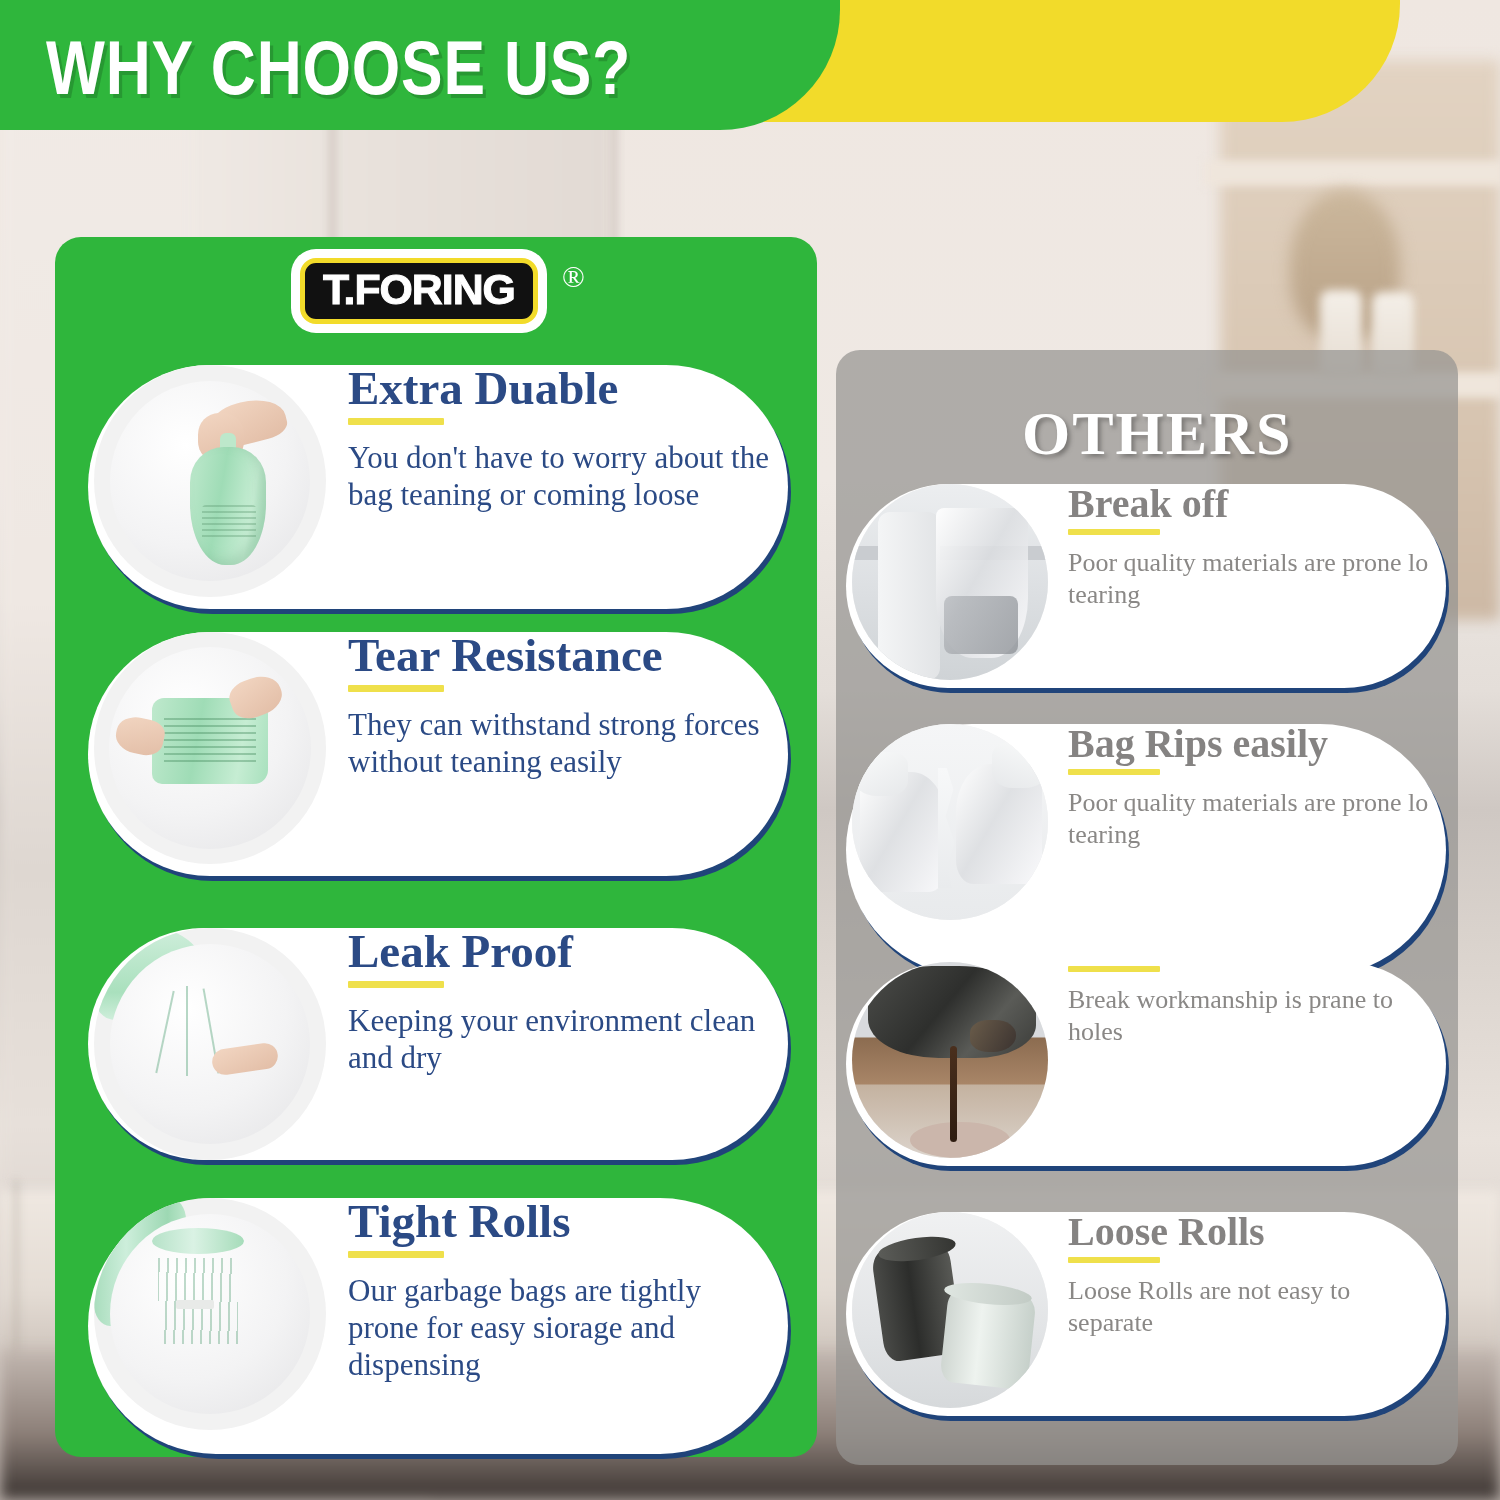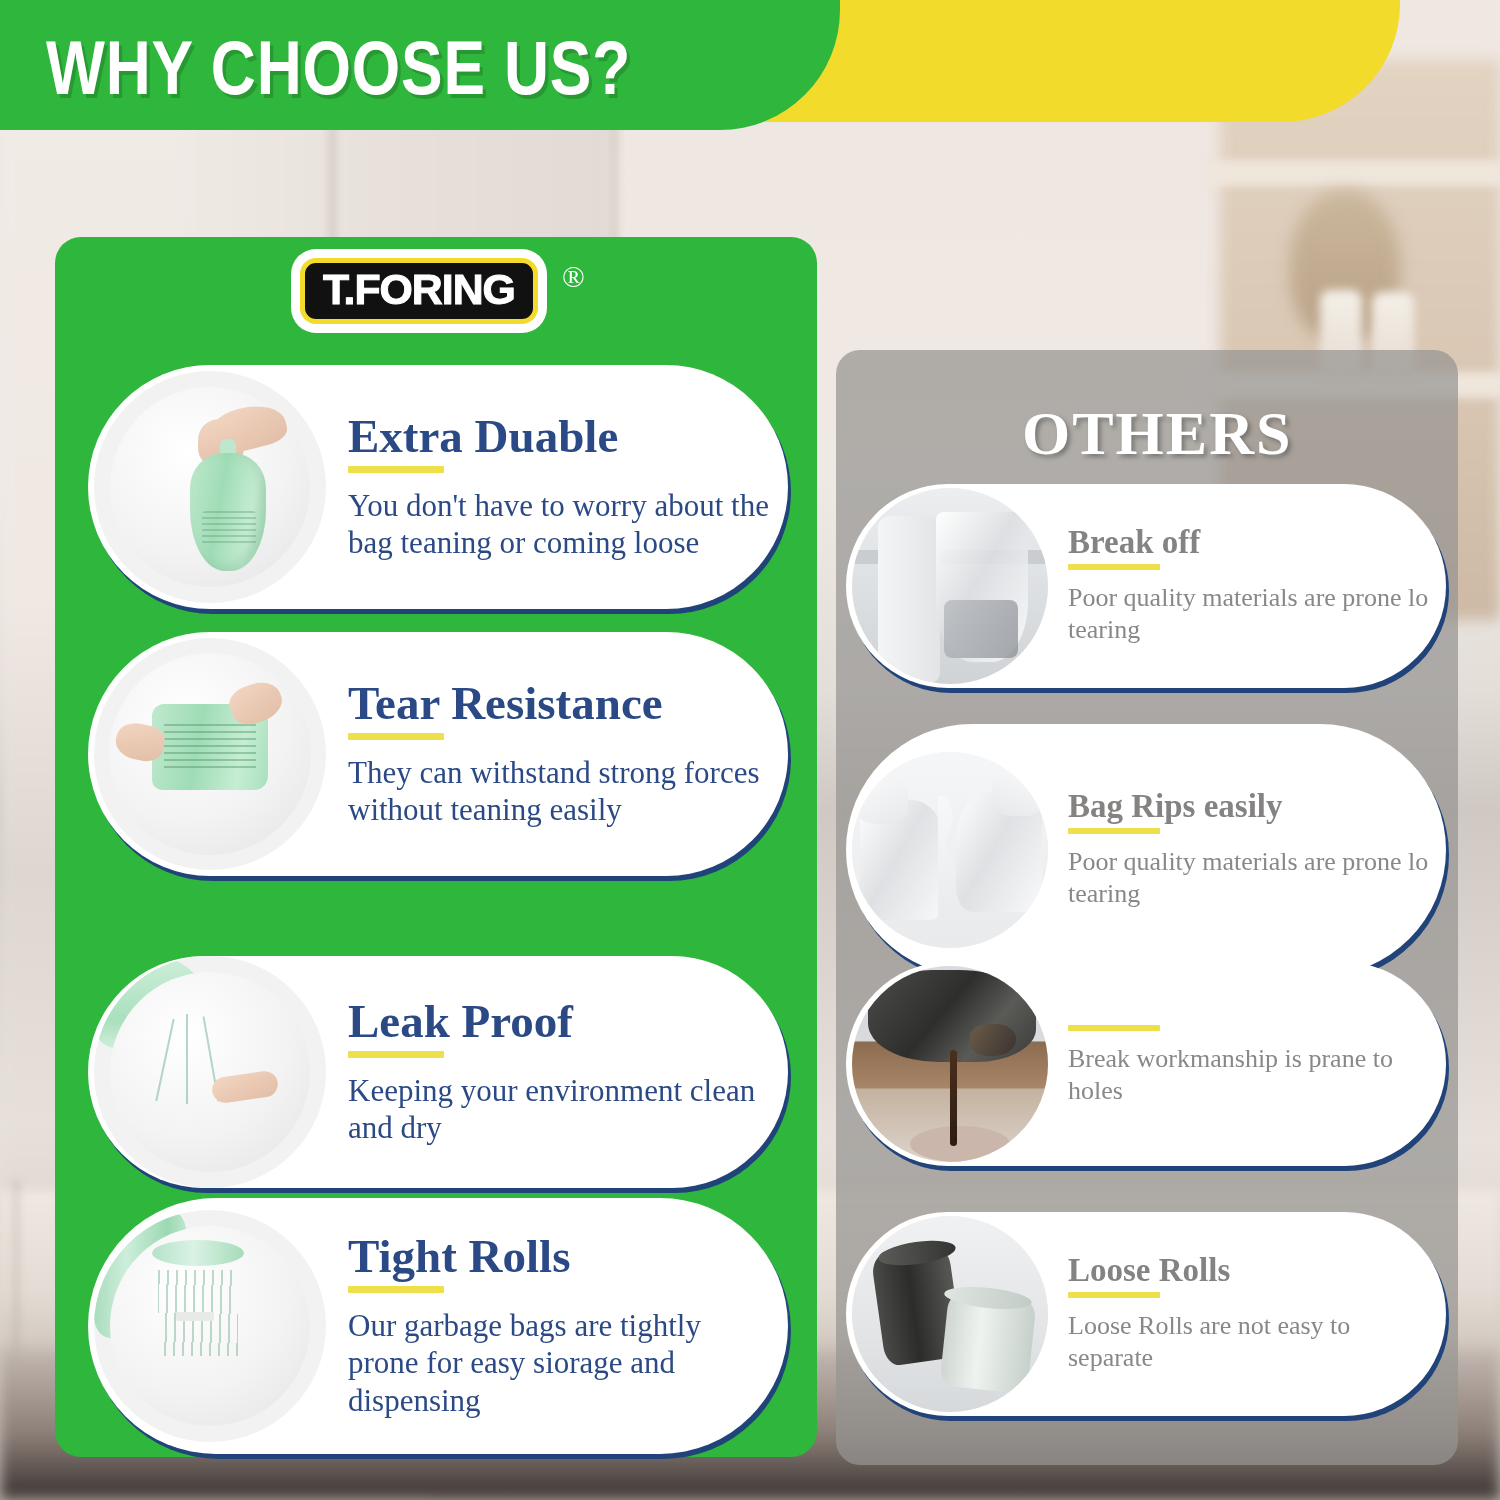--- a/index.html
+++ b/index.html
@@ -151,21 +151,21 @@
     text-shadow:3px 3px 4px rgba(80,78,76,.55);
     white-space:nowrap;
   }
 
   
   .card {
     position:absolute;
     background:#ffffff;
     border-radius:999px;
     box-shadow:3px 5px 0 0 #20447A;
-    display:flex; align-items:center;
+    display:flex; align-items:flex-start;
   }
   .card-l { left:88px; width:700px; }
   .card-r { left:846px; width:600px; }
 
   .photo {
     border-radius:50%;
     flex:0 0 auto;
     position:relative;
     overflow:hidden;
     background:#f2f2f2;
@@ -179,21 +179,21 @@
   .ctext-r { padding-left:20px; padding-right:14px; }
 
   .c-title {
     font-family:"Liberation Serif", serif;
     font-weight:700;
     color:#2B4A85;
     line-height:1.02;
     white-space:nowrap;
   }
   .c-title-l { font-size:47px; }
-  .c-title-r { font-size:33px; color:#858382; }
+  .c-title-r { font-size:40px; color:#858382; }
 
   .c-rule {
     height:7px; width:96px; background:#EFE04B;
     margin-top:5px; margin-bottom:14px; border-radius:1px;
   }
   .c-rule-r { width:92px; height:6px; margin-top:4px; margin-bottom:12px; }
 
   .c-desc {
     font-family:"Liberation Serif", serif;
     color:#2B4A85;
@@ -361,21 +361,21 @@
       <div class="skin p2-hr"></div>
     </div>
   </div>
   <div class="ctext-l">
     <div class="c-title c-title-l">Tear Resistance</div>
     <div class="c-rule"></div>
     <div class="c-desc">They can withstand strong forces without teaning easily</div>
   </div>
 </div>
 
-<div class="card card-l" style="top:956px;height:232px">
+<div class="card card-l" style="top:928px;height:232px">
   <div class="photo photo-l">
     <div class="photo-inner">
       <div class="plate p3-plate"></div>
       <div class="p3-dome"></div>
       <div class="p3-rib" style="left:70px;top:62px;height:84px;transform:rotate(12deg)"></div>
       <div class="p3-rib" style="left:92px;top:58px;height:90px"></div>
       <div class="p3-rib" style="left:116px;top:60px;height:86px;transform:rotate(-10deg)"></div>
       <div class="skin p3-arm"></div>
     </div>
   </div>

